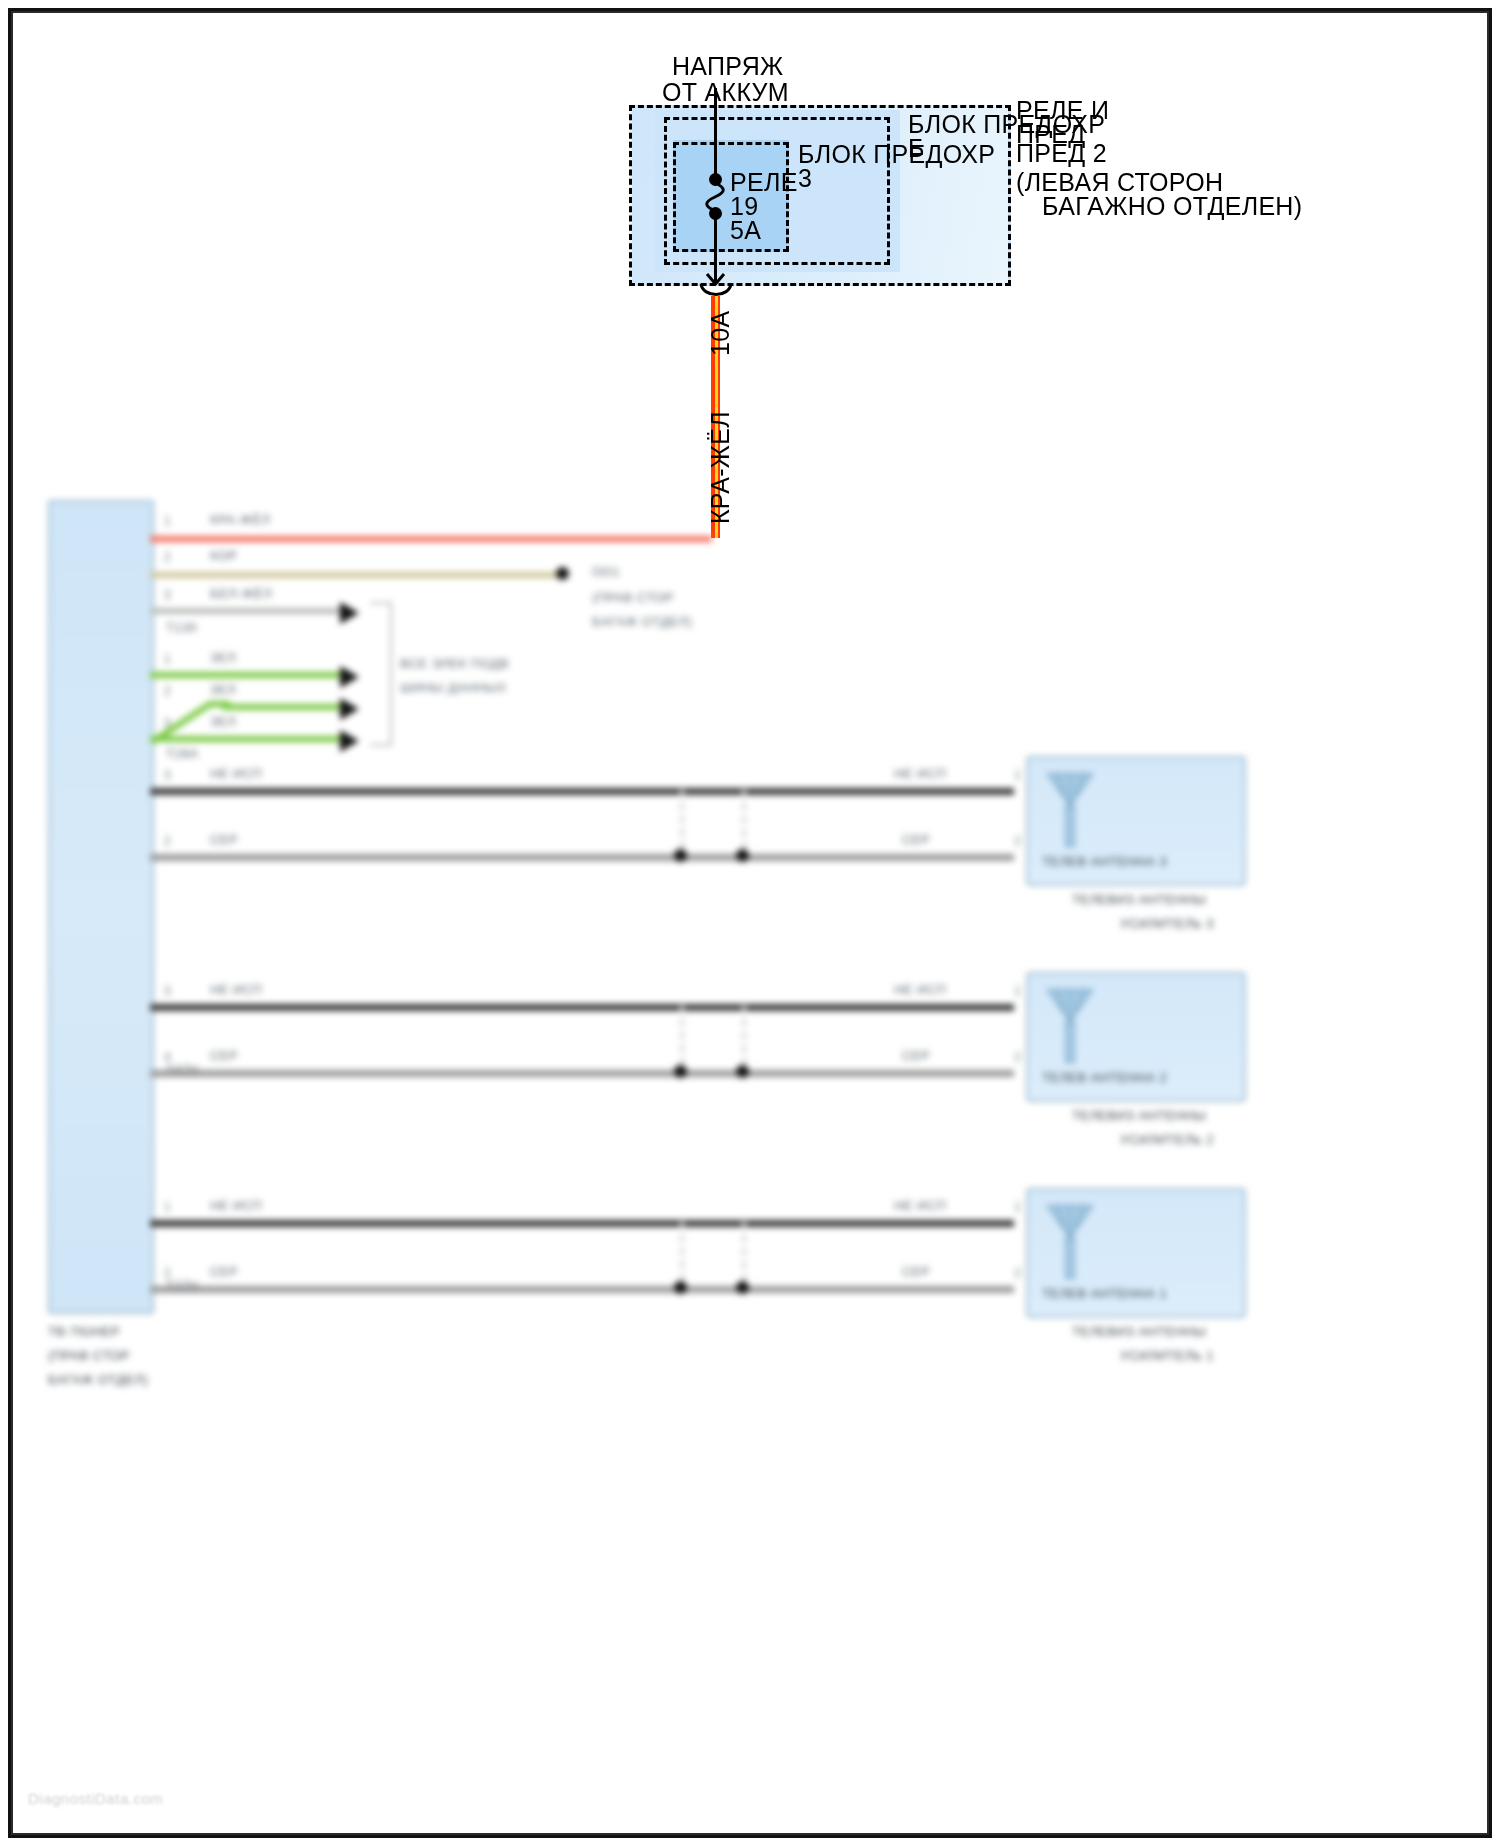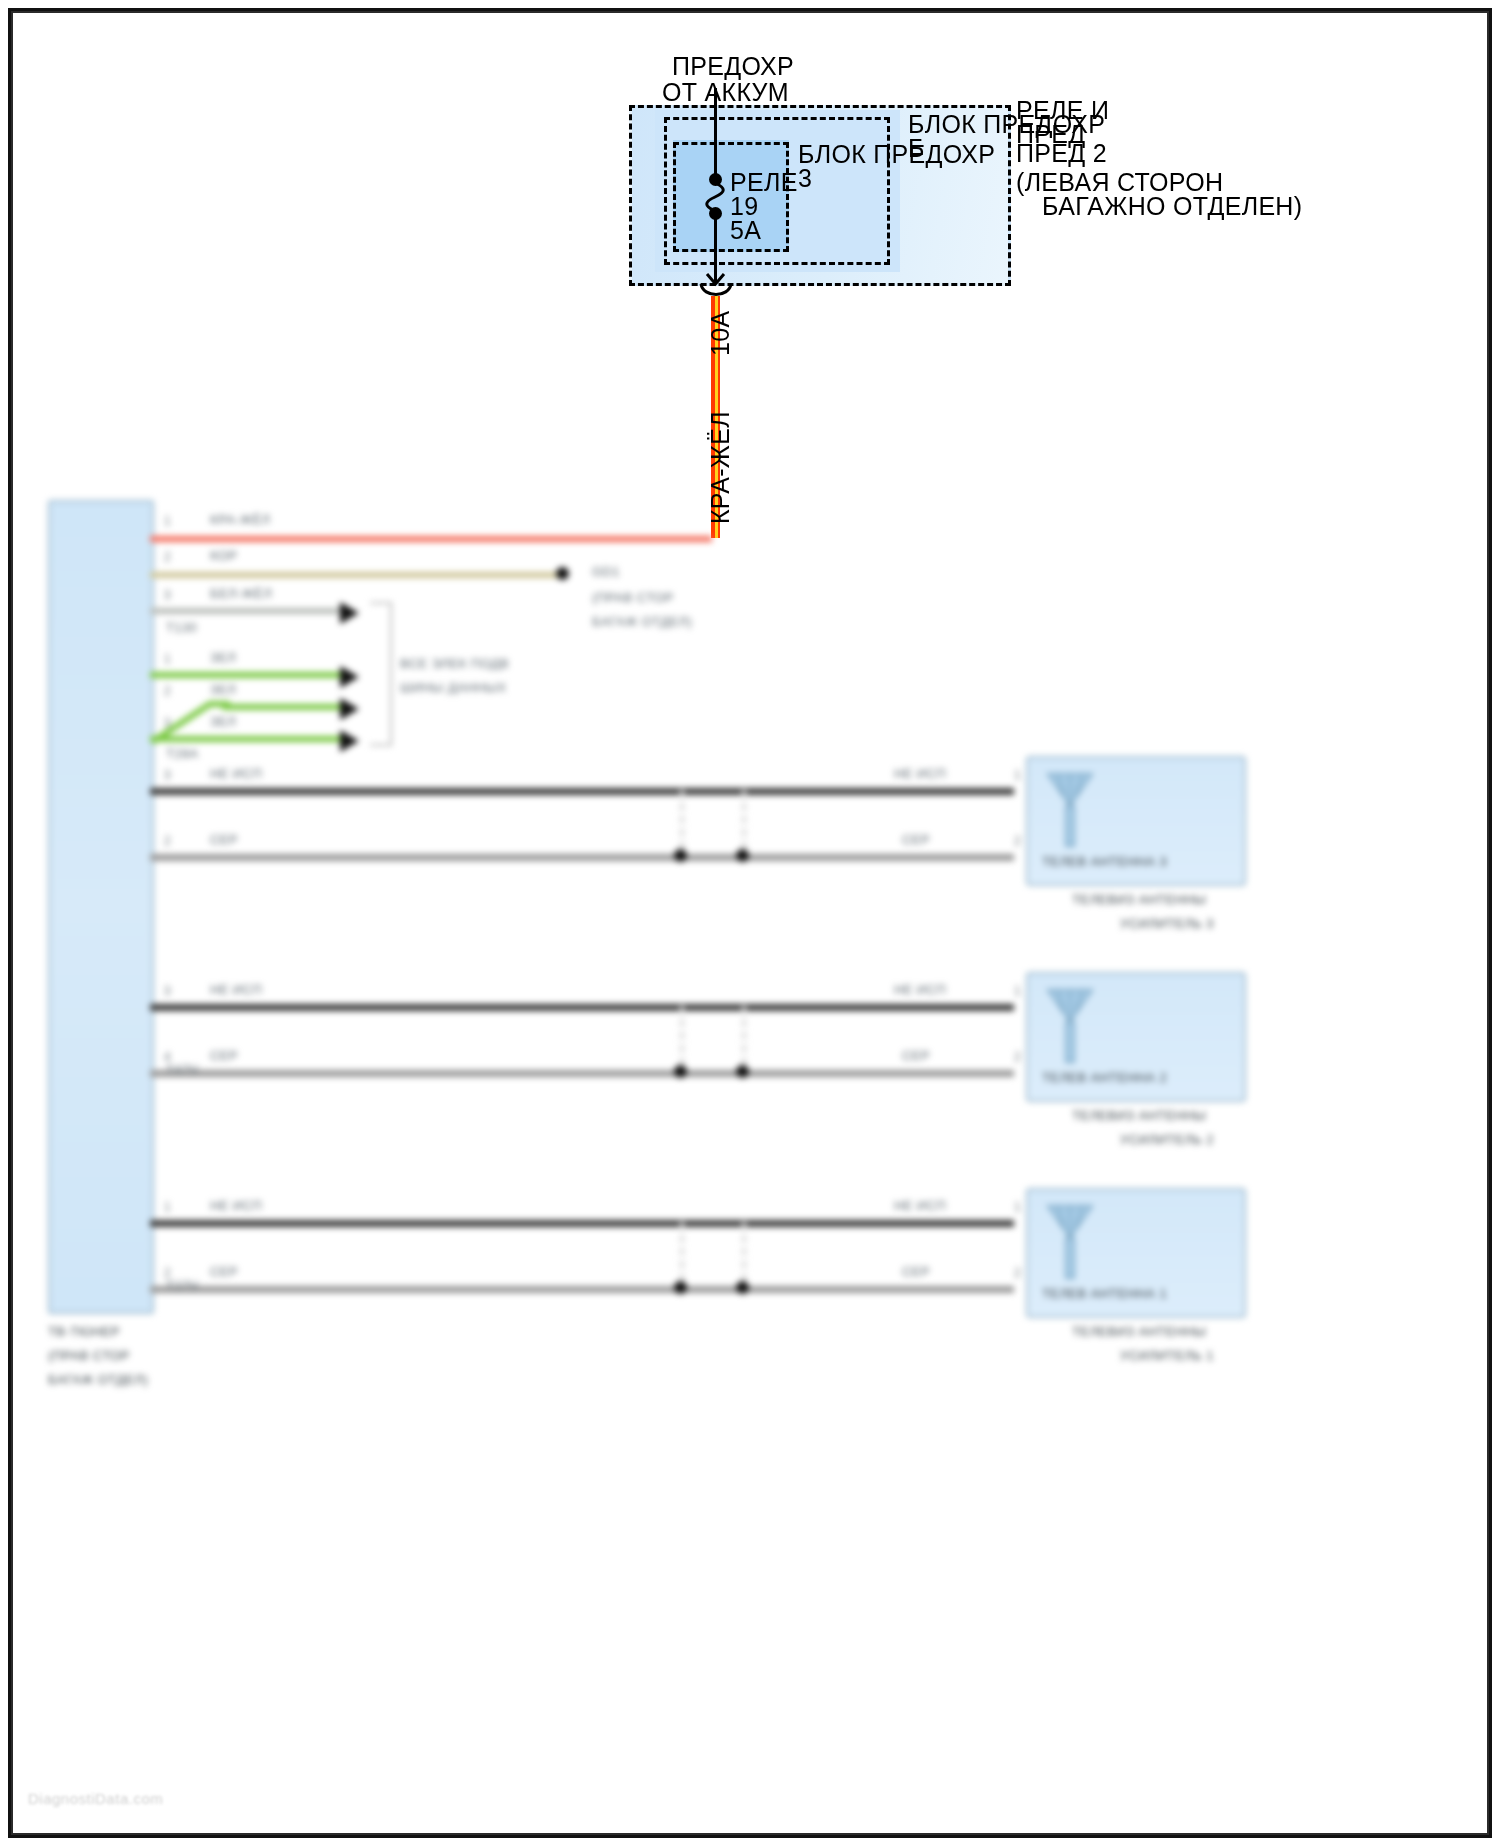--- a/index.html
+++ b/index.html
@@ -86,21 +86,21 @@
   #watermark{
     position:absolute;left:28px;top:1790px;color:#cfcfcf;font-size:15px;
     filter:blur(1.6px); letter-spacing:.5px;
   }
 </style>
 </head>
 <body>
 
 <div id="page">
 
-  <div class="txt hdr" style="left:672px; top:52px;">ПРЕДОХР</div>
+  <div class="txt hdr" style="left:672px; top:52px;">НАПРЯЖ</div>
   <div class="txt hdr" style="left:662px; top:78px;">ОТ АККУМ</div>
 
   <div class="fbox fill-l3 dashed" style="left:629px; top:105px; width:382px; height:181px;"></div>
 
   <div class="fbox fill-l2" style="left:655px; top:110px; width:245px; height:162px;"></div>
 
   <div class="fbox dashed" style="left:664px; top:117px; width:226px; height:148px;"></div>
 
   <div class="fbox fill-l1" style="left:673px; top:140px; width:116px; height:112px;"></div>
 

